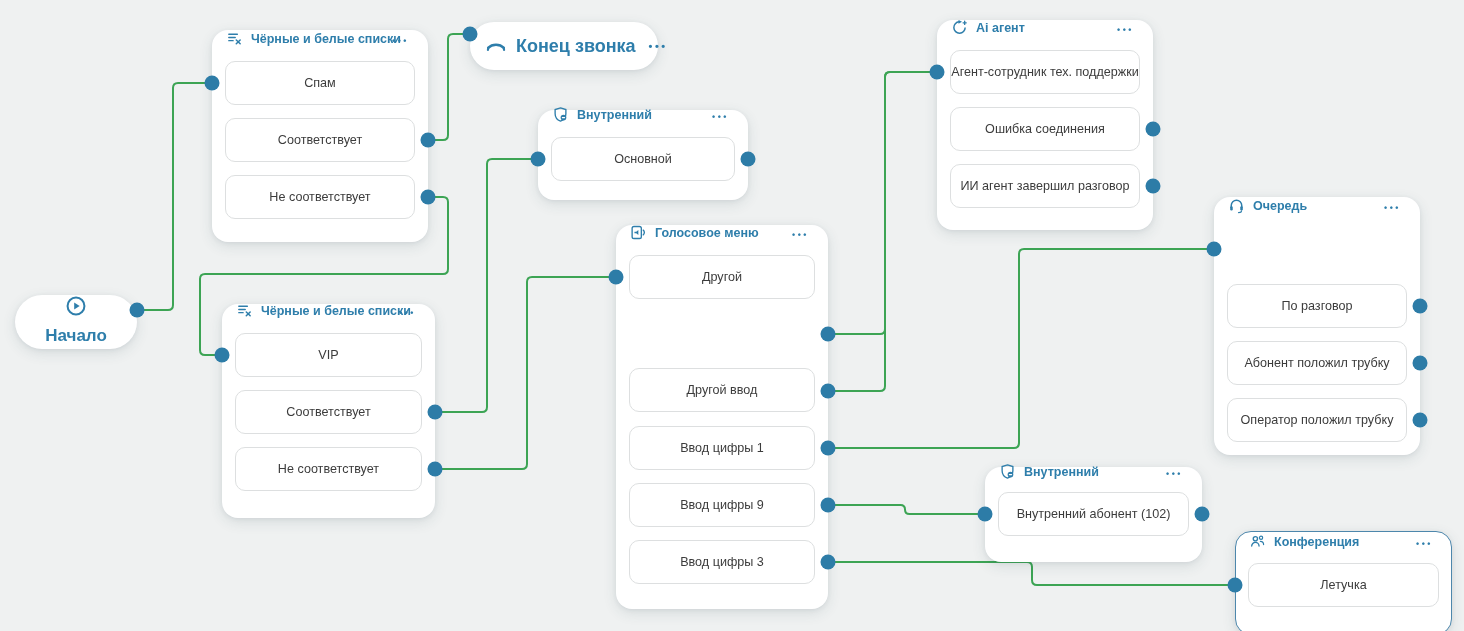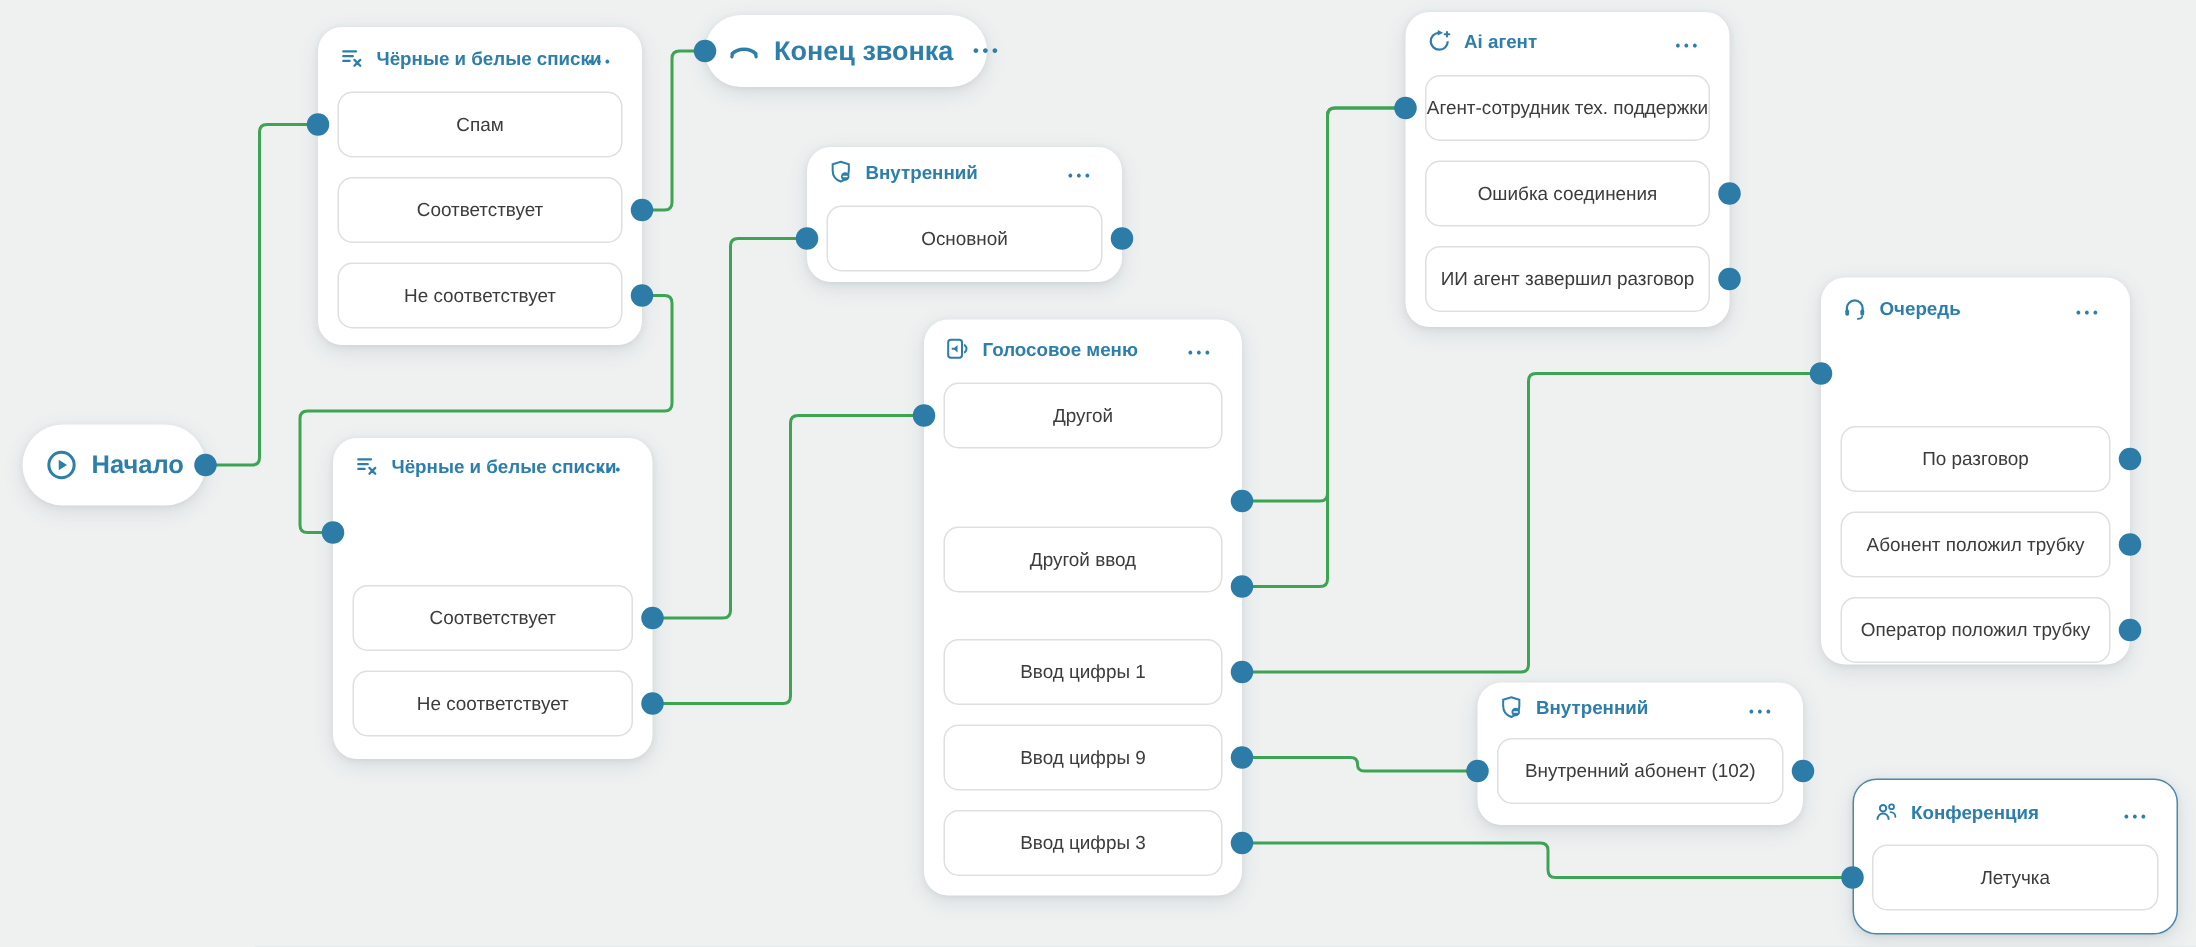--- a/index.html
+++ b/index.html
@@ -4,20 +4,21 @@
 <style>
   html,body{margin:0;padding:0;background:#e4e6e6;}
   #canvas{
     position:relative;width:1464px;height:631px;background:#eff1f1;
     font-family:"Liberation Sans",sans-serif;overflow:hidden;
   }
   svg.edges{position:absolute;left:0;top:0;z-index:1;}
   .node{
     position:absolute;background:#fff;border-radius:16px;box-sizing:border-box;z-index:2;
     box-shadow:0 4px 14px rgba(45,70,85,.12),0 1px 4px rgba(45,70,85,.08);
+    margin-top:12px;
   }
   .node.selected{border:1.6px solid #4d87ac;}
   .node.pill{
     border-radius:30px;display:flex;align-items:center;gap:9px;padding:0 15px;
   }
   .pill-title{color:#2e7eab;font-weight:bold;white-space:nowrap;}
   .hdr{
     position:absolute;display:flex;align-items:center;gap:8px;z-index:3;
     color:#2e7eab;font-weight:bold;font-size:12.5px;white-space:nowrap;
   }
@@ -49,21 +50,21 @@
       <path d="M428 140 L443 140 Q448 140 448 135 L448 39 Q448 34 453 34 L470 34" fill="none" stroke="#3ca454" stroke-width="2"></path>
       <path d="M428 197 L443 197 Q448 197 448 202 L448 269 Q448 274 443 274 L205 274 Q200 274 200 279 L200 350 Q200 355 205 355 L222 355" fill="none" stroke="#3ca454" stroke-width="2"></path>
       <path d="M435 412 L482 412 Q487 412 487 407 L487 164 Q487 159 492 159 L538 159" fill="none" stroke="#3ca454" stroke-width="2"></path>
       <path d="M435 469 L522 469 Q527 469 527 464 L527 282 Q527 277 532 277 L616 277" fill="none" stroke="#3ca454" stroke-width="2"></path>
       <path d="M828 334 L880 334 Q885 334 885 329 L885 77 Q885 72 890 72 L937 72" fill="none" stroke="#3ca454" stroke-width="2"></path>
       <path d="M828 391 L880 391 Q885 391 885 386 L885 77 Q885 72 890 72 L937 72" fill="none" stroke="#3ca454" stroke-width="2"></path>
       <path d="M828 448 L1014 448 Q1019 448 1019 443 L1019 254 Q1019 249 1024 249 L1214 249" fill="none" stroke="#3ca454" stroke-width="2"></path>
       <path d="M828 505 L900.5 505 Q905 505 905 509.5 L905 509.5 Q905 514 909.5 514 L985 514" fill="none" stroke="#3ca454" stroke-width="2"></path>
       <path d="M828 562 L1027 562 Q1032 562 1032 567 L1032 580 Q1032 585 1037 585 L1235 585" fill="none" stroke="#3ca454" stroke-width="2"></path>
     </svg>
-    <div class="node pill" style="left: 15px; top: 283px; width: 122px; height: 54px;">
+    <div class="node pill" style="left: 15px; top: 283px; width: 122px; height: 54px; flex-direction: column;">
       <span class="ic">
         <svg width="22" height="22" viewBox="0 0 24 24" fill="none" stroke="#2e7eab">
           <circle cx="12" cy="12" r="9.2" stroke-width="2.2"></circle>
           <path d="M10 8.2 L16 12 L10 15.8 Z" fill="#2e7eab" stroke="none"></path>
         </svg>
       </span>
       <span class="pill-title" style="font-size: 17px;">Начало</span>
     </div>
     <div class="port" style="left: 137px; top: 310px; background: rgb(45, 124, 167);"></div>
     <div class="node pill" style="left: 470px; top: 10px; width: 188px; height: 48px;">
@@ -122,20 +123,23 @@
     <div class="hdr" style="left: 236px; top: 302px;">
       <span class="ic">
         <svg width="17" height="17" viewBox="0 0 24 24" fill="none" stroke="#2e7eab" stroke-linecap="round">
           <path d="M4 6 h12 M4 10.5 h9 M4 15 h6" stroke-width="2.1"></path>
           <path d="M14.5 14 l5.5 5.5 M20 14 l-5.5 5.5" stroke-width="2.1"></path>
         </svg>
       </span>
       <span>Чёрные и белые списки</span>
     </div>
     <div class="menu" style="left: 399px; top: 308px;">•••</div>
+    <div class="item" style="left: 235px; top: 333px; width: 185px; height: 42px;">
+      <span>VIP</span>
+    </div>
     <div class="port" style="left: 222px; top: 355px; background: rgb(45, 124, 167);"></div>
     <div class="item" style="left: 235px; top: 390px; width: 185px; height: 42px;">
       <span>Соответствует</span>
     </div>
     <div class="port" style="left: 435px; top: 412px; background: rgb(45, 124, 167);"></div>
     <div class="item" style="left: 235px; top: 447px; width: 185px; height: 42px;">
       <span>Не соответствует</span>
     </div>
     <div class="port" style="left: 435px; top: 469px; background: rgb(45, 124, 167);"></div>
     <div class="node card" style="left: 616px; top: 213px; width: 212px; height: 384px;"></div>
@@ -148,21 +152,21 @@
         </svg>
       </span>
       <span>Голосовое меню</span>
     </div>
     <div class="menu" style="left: 792px; top: 230px;">•••</div>
     <div class="item" style="left: 629px; top: 255px; width: 184px; height: 42px;">
       <span>Другой</span>
     </div>
     <div class="port" style="left: 616px; top: 277px; background: rgb(45, 124, 167);"></div>
     <div class="port" style="left: 828px; top: 334px; background: rgb(45, 124, 167);"></div>
-    <div class="item" style="left: 629px; top: 351px; width: 184px; height: 42px;">
+    <div class="item" style="left: 629px; top: 368px; width: 184px; height: 42px;">
       <span>Другой ввод</span>
     </div>
     <div class="port" style="left: 828px; top: 391px; background: rgb(45, 124, 167);"></div>
     <div class="item" style="left: 629px; top: 426px; width: 184px; height: 42px;">
       <span>Ввод цифры 1</span>
     </div>
     <div class="port" style="left: 828px; top: 448px; background: rgb(45, 124, 167);"></div>
     <div class="item" style="left: 629px; top: 483px; width: 184px; height: 42px;">
       <span>Ввод цифры 9</span>
     </div>

